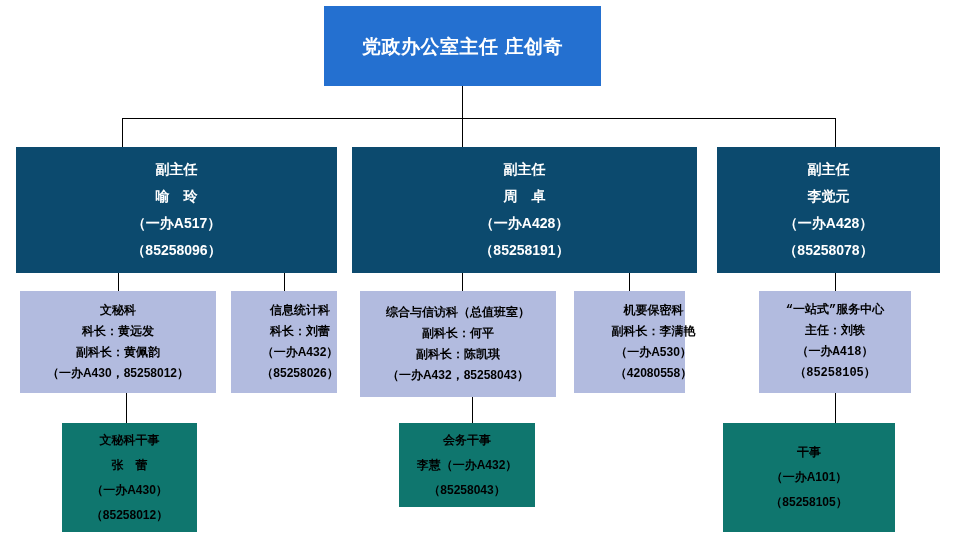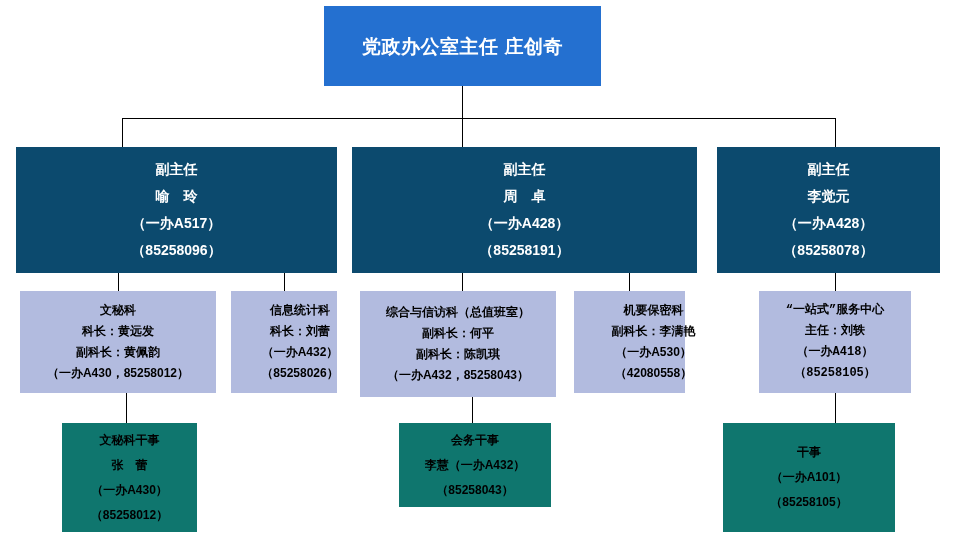--- a/index.html
+++ b/index.html
@@ -127,21 +127,21 @@
     <span class="line">（85258105）</span>
   </div>
 
   <div class="node lvl3" style="left:62px;top:423px;width:135px;height:109px;">
     <span class="line">文秘科干事</span>
     <span class="line">张　蕾</span>
     <span class="line">（一办A430）</span>
     <span class="line">（85258012）</span>
   </div>
 
-  <div class="node lvl3" style="left:399px;top:423px;width:152px;height:84px;">
+  <div class="node lvl3" style="left:399px;top:423px;width:136px;height:84px;">
     <span class="line">会务干事</span>
     <span class="line">李慧（一办A432）</span>
     <span class="line">（85258043）</span>
   </div>
 
   <div class="node lvl3" style="left:723px;top:423px;width:172px;height:109px;">
     <span class="line">干事</span>
     <span class="line">（一办A101）</span>
     <span class="line">（85258105）</span>
   </div>

